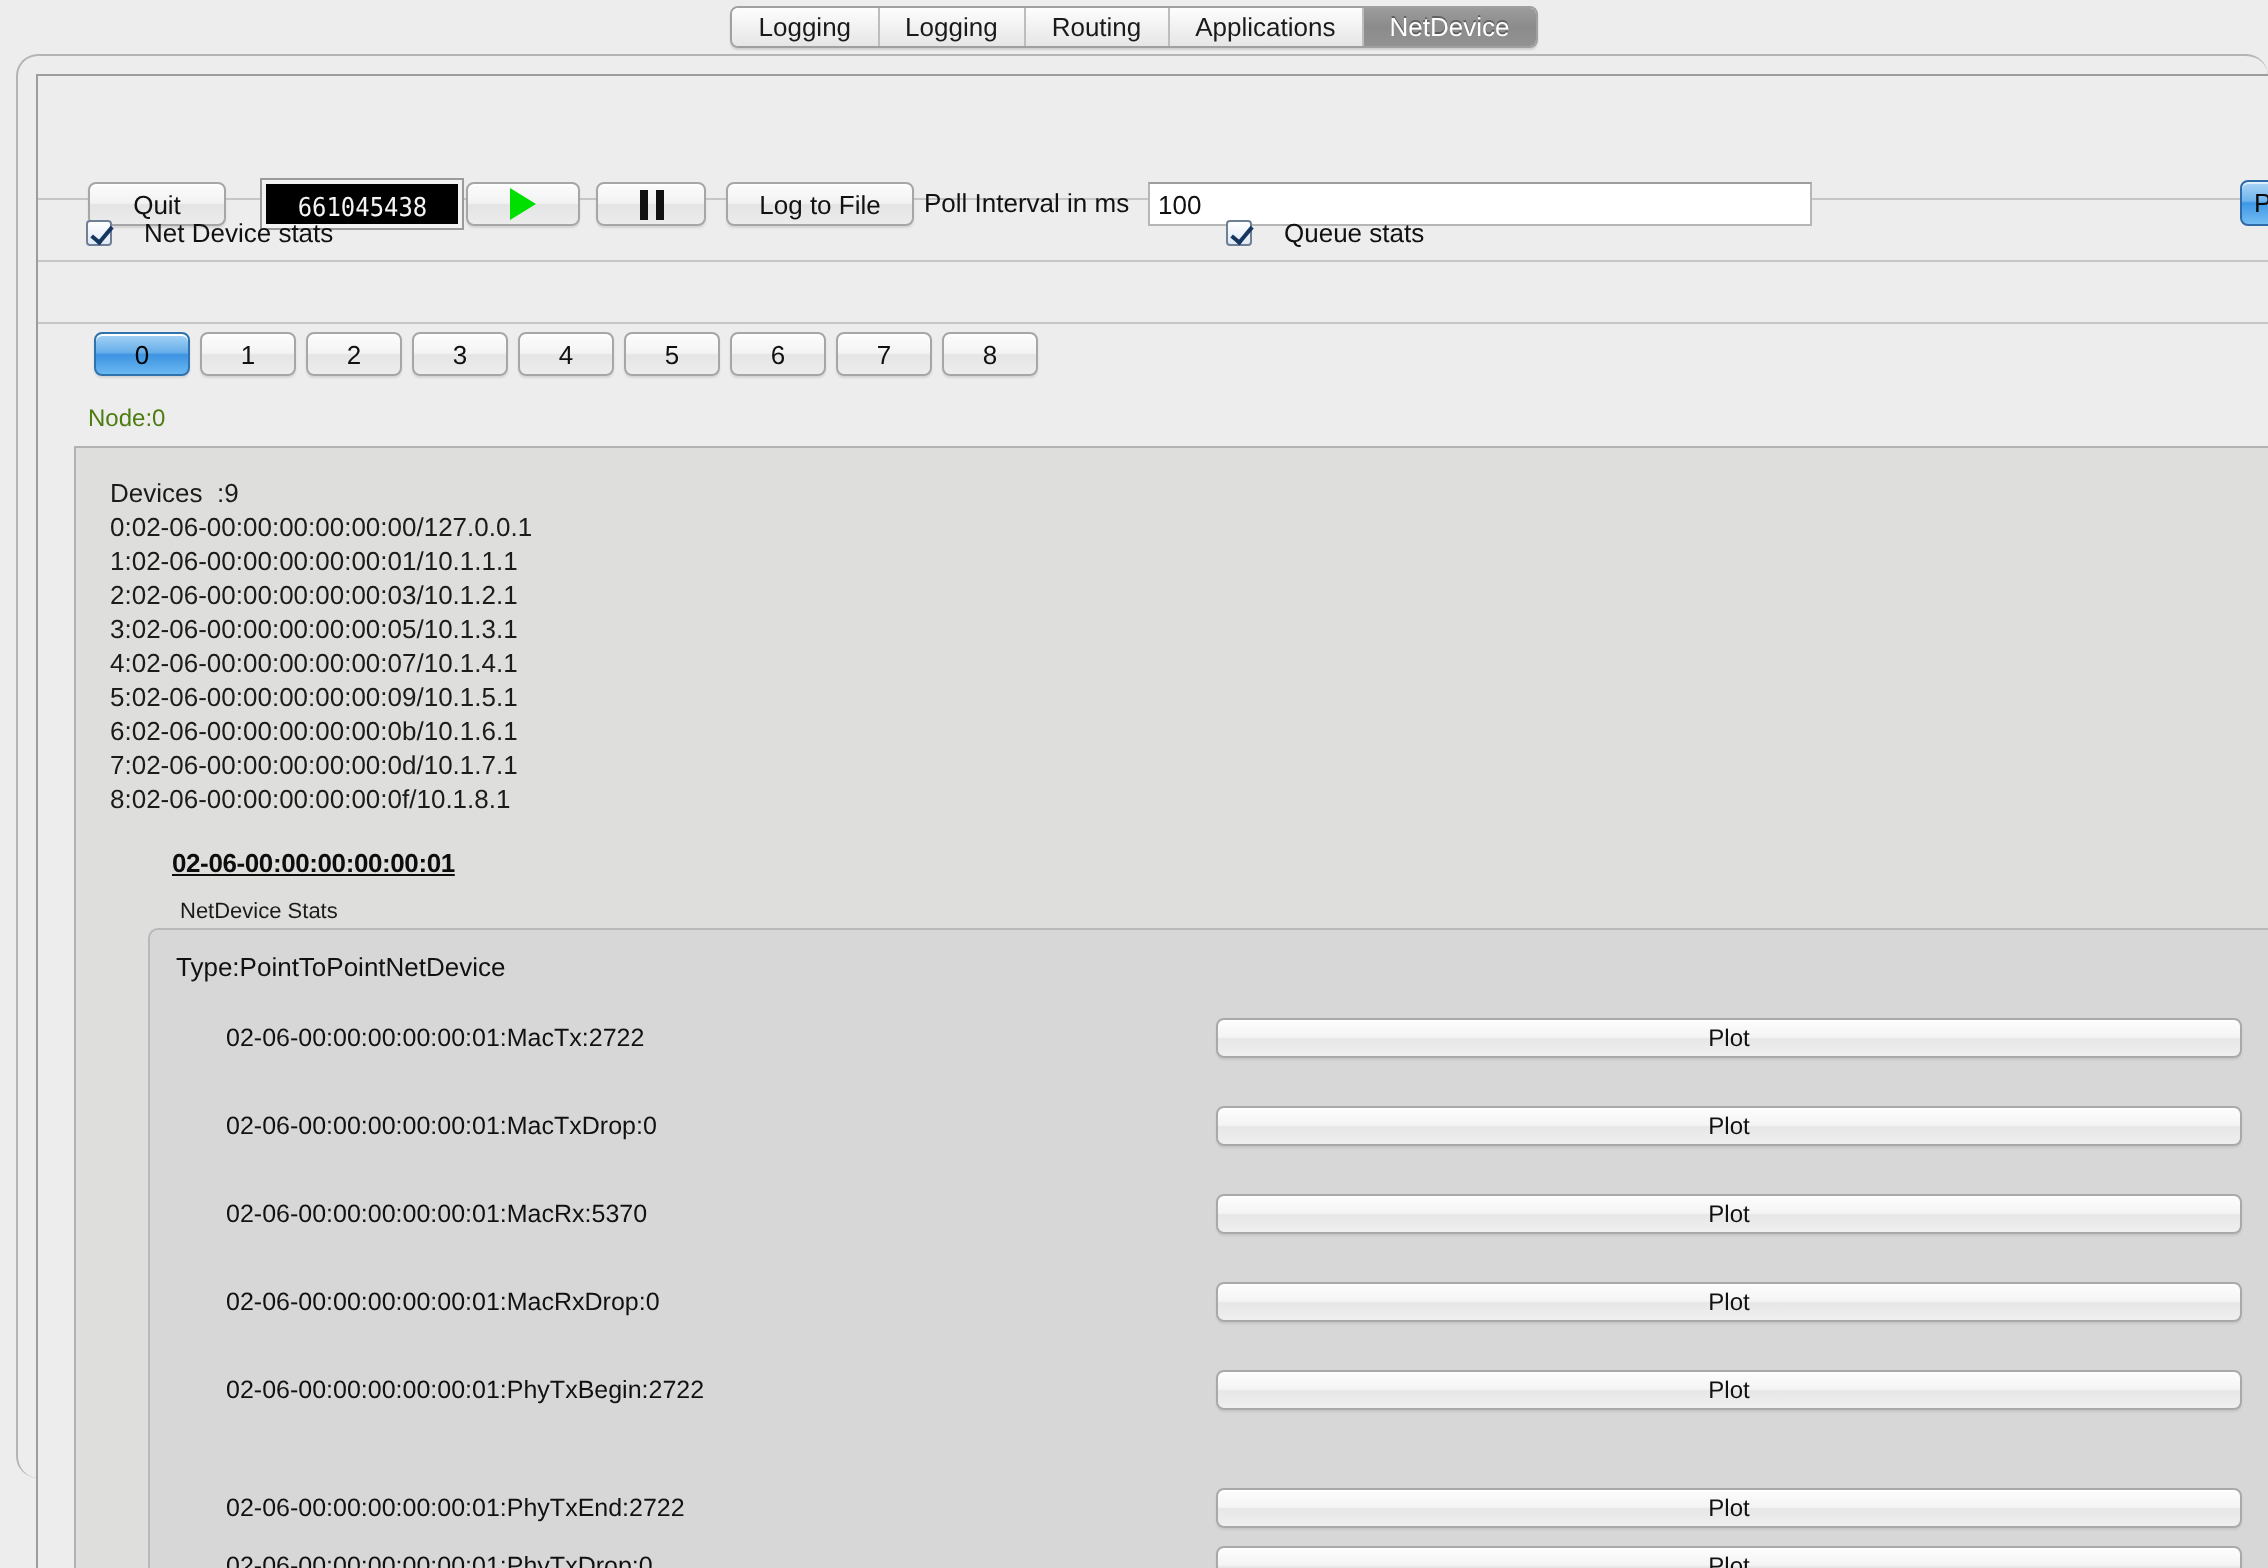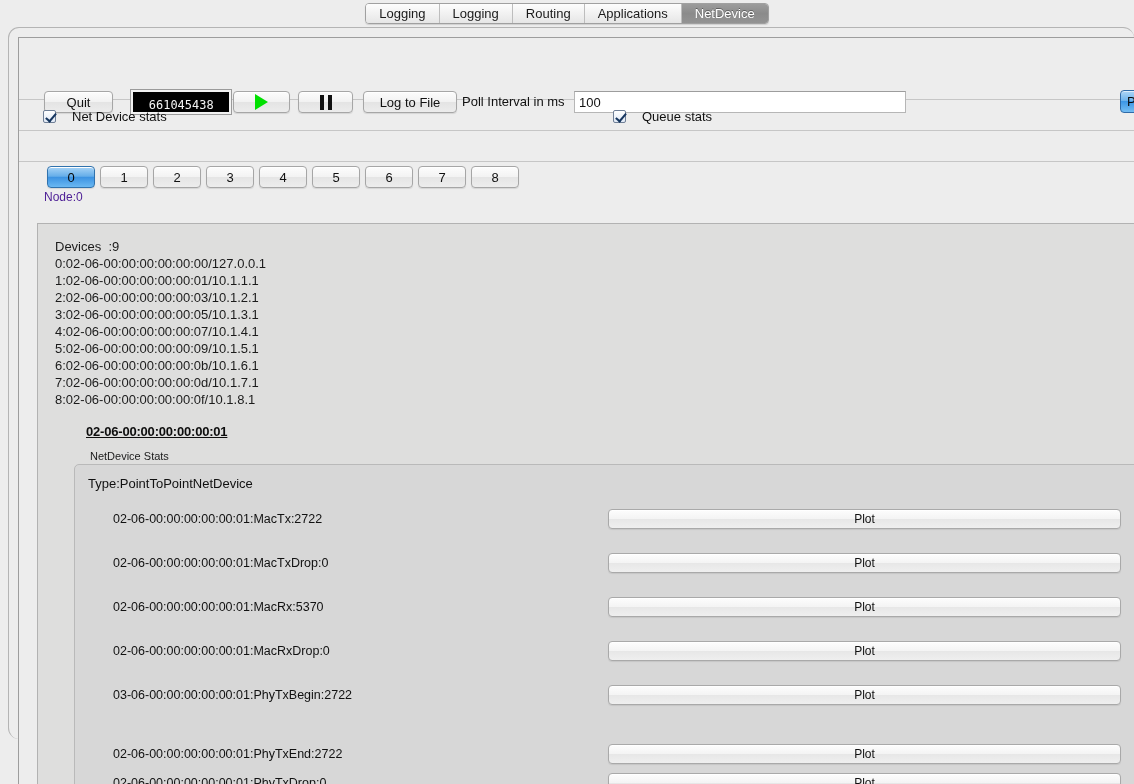--- a/index.html
+++ b/index.html
@@ -238,23 +238,23 @@
   }
   .nodebtn.sel {
     background: linear-gradient(to bottom, #a8d4f7 0%, #66aee9 46%, #3d93e2 52%, #6ab8f2 100%);
     border-color: #3072ad;
     color: #050505;
   }
 
   
   .nodelabel {
     position: absolute;
-    left: 25px; top: 152px;
+    left: 25px; top: 164px;
     font-size: 12px;
-    color: #4c1d95;
+    color: #4d7c0f;
   }
 
   
   .content {
     position: absolute;
     left: 18px; top: 185px;
     width: 1108px;
     height: 563px;
     background: #dededd;
     border: 1px solid #b2b2b2;
@@ -426,21 +426,21 @@
       </div>
       <div class="statrow" style="top:373px">
         <span class="statlabel">02-06-00:00:00:00:00:01:MacRx:5370</span>
         <div class="plotbtn">Plot</div>
       </div>
       <div class="statrow" style="top:417px">
         <span class="statlabel">02-06-00:00:00:00:00:01:MacRxDrop:0</span>
         <div class="plotbtn">Plot</div>
       </div>
       <div class="statrow" style="top:461px">
-        <span class="statlabel">03-06-00:00:00:00:00:01:PhyTxBegin:2722</span>
+        <span class="statlabel">02-06-00:00:00:00:00:01:PhyTxBegin:2722</span>
         <div class="plotbtn">Plot</div>
       </div>
       <div class="statrow" style="top:520px">
         <span class="statlabel">02-06-00:00:00:00:00:01:PhyTxEnd:2722</span>
         <div class="plotbtn">Plot</div>
       </div>
       <div class="statrow" style="top:549px">
         <span class="statlabel">02-06-00:00:00:00:00:01:PhyTxDrop:0</span>
         <div class="plotbtn">Plot</div>
       </div>

